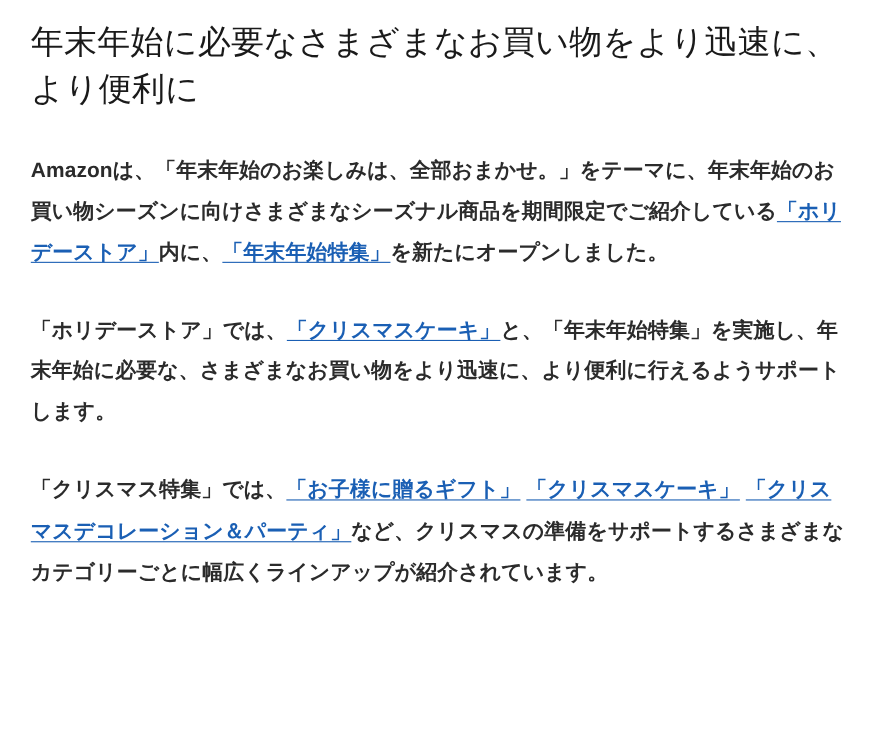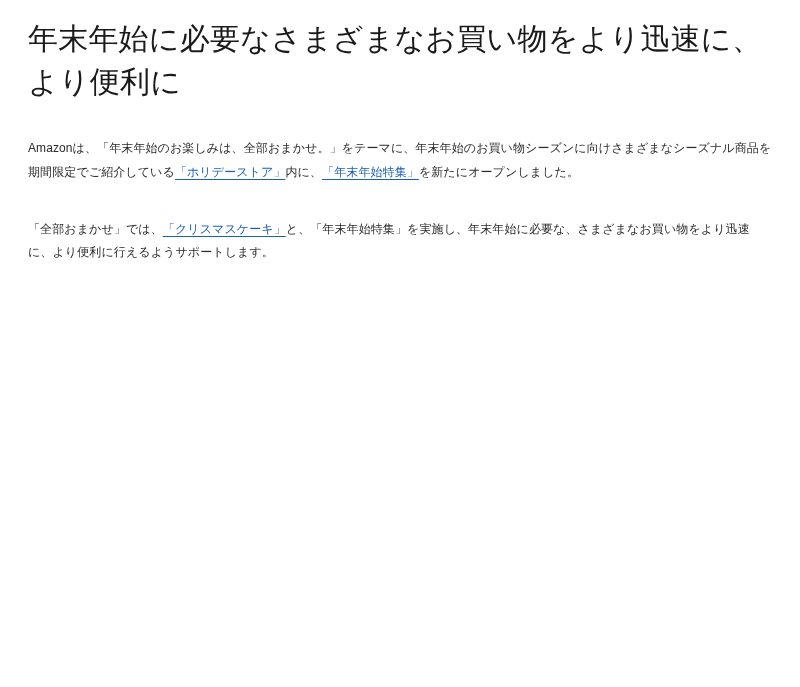--- a/index.html
+++ b/index.html
@@ -21,37 +21,39 @@
   }
   .article-title {
     font-size: 30px;
     line-height: 1.42;
     font-weight: 400;
     color: #1a1a1a;
     margin: 0 0 34px 0;
     letter-spacing: 0.2px;
   }
   .article-body p {
-    font-size: 12px;
+    font-size: 19px;
     line-height: 1.95;
     color: #2b2b2b;
     margin: 4px 0 34px 0;
     letter-spacing: 0.1px;
+    font-weight: bold;
   }
   .article-body p:last-child {
     margin-bottom: 0;
   }
   a.link {
     color: #1a5fb4;
     text-decoration: underline;
     text-underline-offset: 3px;
   }
 </style>
 </head>
 <body>
 
 <div class="page">
   <h1 class="article-title">年末年始に必要なさまざまなお買い物をより迅速に、より便利に</h1>
   <div class="article-body">
       <p><span>Amazonは、「年末年始のお楽しみは、全部おまかせ。」をテーマに、年末年始のお買い物シーズンに向けさまざまなシーズナル商品を期間限定でご紹介している</span><a class="link">「ホリデーストア」</a><span>内に、</span><a class="link">「年末年始特集」</a><span>を新たにオープンしました。</span></p>
-      <p><span>「全部おまかせ」では、</span><a class="link">「クリスマスケーキ」</a><span>と、「年末年始特集」を実施し、年末年始に必要な、さまざまなお買い物をより迅速に、より便利に行えるようサポートします。</span></p>
+      <p><span>「ホリデーストア」では、</span><a class="link">「クリスマスケーキ」</a><span>と、「年末年始特集」を実施し、年末年始に必要な、さまざまなお買い物をより迅速に、より便利に行えるようサポートします。</span></p>
+      <p><span>「クリスマス特集」では、</span><a class="link">「お子様に贈るギフト」</a><span> </span><a class="link">「クリスマスケーキ」</a><span> </span><a class="link">「クリスマスデコレーション＆パーティ」</a><span>など、クリスマスの準備をサポートするさまざまなカテゴリーごとに幅広くラインアップが紹介されています。</span></p>
     </div>
 </div>
 
 </body></html>

